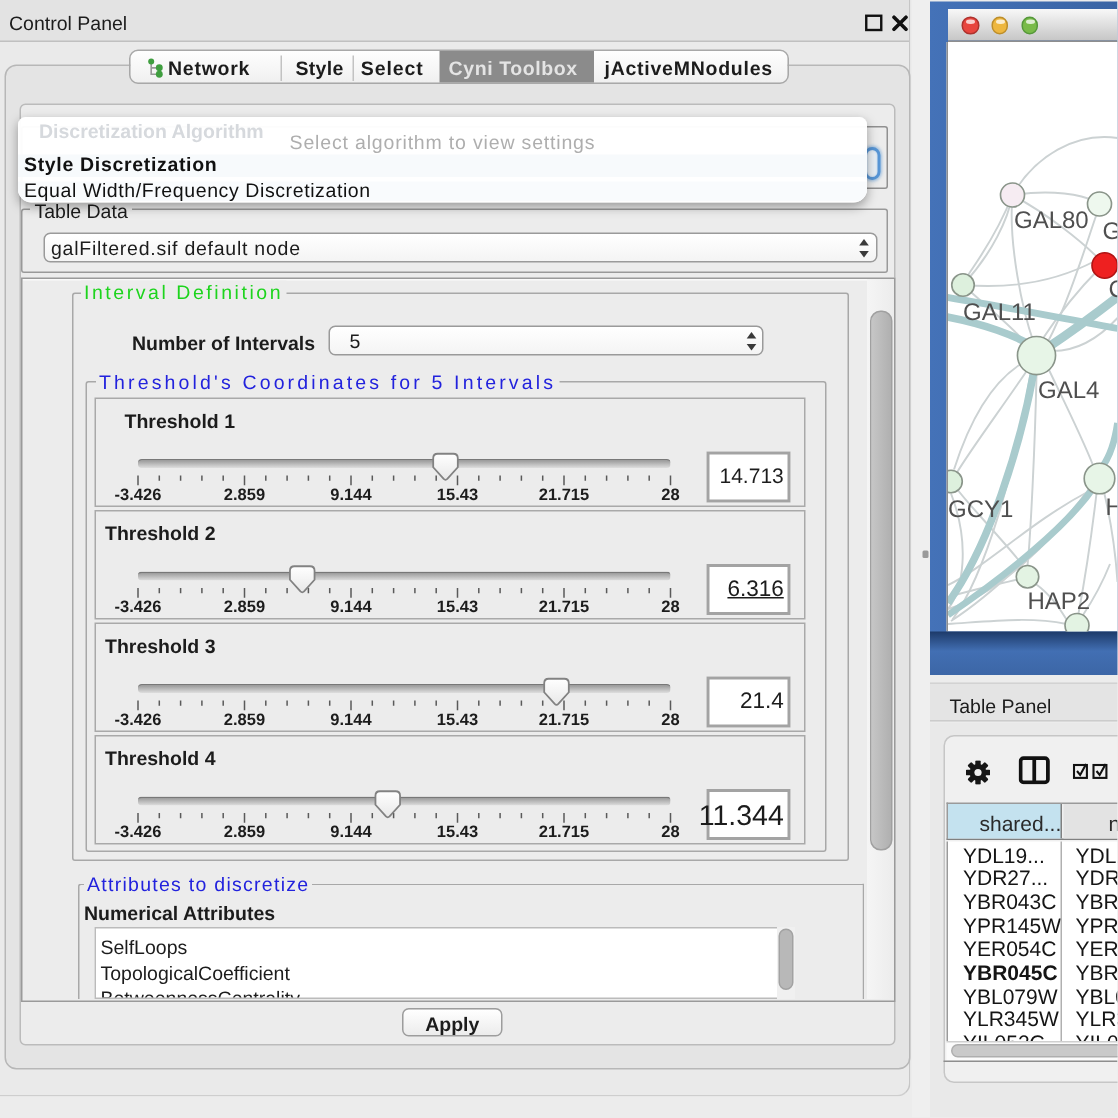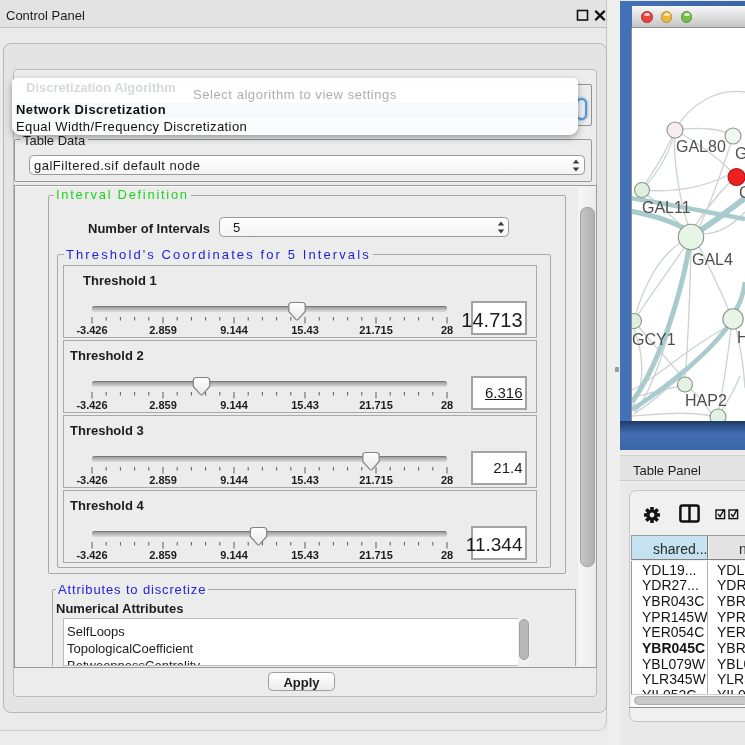--- a/index.html
+++ b/index.html
@@ -19,20 +19,36 @@
     <svg class="abs" style="left:576px; top:9px;" width="14" height="13" viewBox="0 0 14 13">
       <rect x="1.5" y="1.5" width="10" height="9.5" fill="none" stroke="#111" stroke-width="1.6"></rect>
     </svg>
     <svg class="abs" style="left:593.5px; top:10px;" width="12" height="11" viewBox="0 0 12 11">
       <path d="M2,1.5 L10,9.5 M10,1.5 L2,9.5" stroke="#111" stroke-width="2.4" stroke-linecap="round"></path>
     </svg>
   </div>
 
   <div class="abs" style="left:3px; top:43px; width:604px; height:670px; border:1px solid #b7b7b7; border-radius:8px; background:#e4e4e4;"></div>
 
+  <div class="abs" style="left:86px; top:33px; width:440px; height:23px; background:linear-gradient(#fefefe,#f0f0f0); border:1px solid #a8a8a8; border-radius:6px; overflow:hidden;">
+    <div class="abs" style="left:100px; top:3px; width:1px; height:17px; background:#c2c2c2;"></div>
+    <div class="abs" style="left:148px; top:3px; width:1px; height:17px; background:#c2c2c2;"></div>
+    <div class="abs" style="left:206px; top:0; width:103px; height:23px; background:#8b8b8b;"></div>
+    <svg class="abs" style="left:11px; top:4px;" width="11" height="15" viewBox="0 0 11 15">
+      <path d="M2.8,4 V12 M2.8,7.2 H7.8 M2.8,11.5 H7.8" stroke="#9a9a9a" stroke-width="1.1" fill="none"></path>
+      <circle cx="2.8" cy="3" r="2" fill="#3f9e3f"></circle>
+        <circle cx="8.2" cy="7.2" r="2.3" fill="#3f9e3f"></circle>
+        <circle cx="8.2" cy="11.5" r="2.3" fill="#3f9e3f"></circle>
+    </svg>
+    <div class="abs t13 b" style="left:25px; top:4px; letter-spacing:0.5px;">Network</div>
+    <div class="abs t13 b" style="left:110px; top:4px; letter-spacing:0.2px;">Style</div>
+    <div class="abs t13 b" style="left:153.5px; top:4px; letter-spacing:0.6px;">Select</div>
+    <div class="abs t13 b" style="left:212px; top:4px; color:#e4e4e4; letter-spacing:0.4px;">Cyni Toolbox</div>
+    <div class="abs t13 b" style="left:316px; top:4px; letter-spacing:0.5px;">jActiveMNodules</div>
+  </div>
 
   <div class="abs" style="left:13px; top:69px; width:584px; height:628px; border:1px solid #bbbbbb; border-radius:4px; background:#ececec;"></div>
 
   <div class="abs" style="left:14px; top:84px; width:578px; height:42px; border:1px solid #909090; border-radius:2px;"></div>
   <div class="abs" style="left:576px; top:97.5px; width:11px; height:22px; border:2px solid #5795d5; border-radius:5.5px; background:#e9eff5; box-shadow:0 0 2px 1px rgba(100,156,212,0.55), inset 0 0 1.5px #a5c6e6;"></div>
 
   <div class="abs" style="left:14px; top:139px; width:578px; height:43px; border:1px solid #999; border-radius:2px;"></div>
   <div class="abs t13" style="left:20px; top:133px; background:#ececec; padding:0 3px;">Table Data</div>
   <div class="abs" style="left:29px; top:154.5px; width:556px; height:20px; background:linear-gradient(#ffffff,#f4f4f4); border:1px solid #9a9a9a; border-radius:4.5px;">
     <div class="abs t13" style="left:4px; top:2px; letter-spacing:0.5px;">galFiltered.sif default node</div>
@@ -101,21 +117,21 @@
             </linearGradient>
           </defs>
         </svg>
         <div class="abs b" style="left:-2px; top:58px; width:60px; text-align:center; font-size:11px; color:#1c1c1c;">-3.426</div>
         <div class="abs b" style="left:69px; top:58px; width:60px; text-align:center; font-size:11px; color:#1c1c1c;">2.859</div>
         <div class="abs b" style="left:140px; top:58px; width:60px; text-align:center; font-size:11px; color:#1c1c1c;">9.144</div>
         <div class="abs b" style="left:211px; top:58px; width:60px; text-align:center; font-size:11px; color:#1c1c1c;">15.43</div>
         <div class="abs b" style="left:282px; top:58px; width:60px; text-align:center; font-size:11px; color:#1c1c1c;">21.715</div>
         <div class="abs b" style="left:353px; top:58px; width:60px; text-align:center; font-size:11px; color:#1c1c1c;">28</div>
         <div class="abs" style="left:407px; top:35px; width:56px; height:34px; background:#fff; border:2px solid #a3a3a3;">
-          <div style="position:absolute; right:2.5px; top:6px; font-size:20px; color:#1c1c1c;">14.713</div>
+          <div style="position:absolute; right:2.5px; top:6px; font-size:14px; color:#1c1c1c;">14.713</div>
         </div>
       </div>
       <div class="abs" style="left:63px; top:340px; width:474px; height:73px; border:1px solid #a9a9a9;">
         <div class="abs t13 b" style="left:6px; top:7px;">Threshold 2</div>
         <div class="abs" style="left:28px; top:40px; width:355px; height:5.5px; background:linear-gradient(#9c9c9c,#dedede); border-radius:2.5px; border-top:1px solid #787878;"></div>
         <svg class="abs" style="left:0;top:0;" width="474" height="73" viewBox="0 0 474 73">
           <line x1="28" y1="51" x2="28" y2="57.5" stroke="#5a5a5a" stroke-width="1"></line>
           <line x1="42.2" y1="51" x2="42.2" y2="54.5" stroke="#5a5a5a" stroke-width="1"></line>
           <line x1="56.4" y1="51" x2="56.4" y2="54.5" stroke="#5a5a5a" stroke-width="1"></line>
           <line x1="70.6" y1="51" x2="70.6" y2="54.5" stroke="#5a5a5a" stroke-width="1"></line>
@@ -405,14 +421,14 @@
 <div class="abs" style="left:631px; top:694px; width:114px; height:13px; background:#fbfbfb; border-top:1px solid #cfcfcf;"></div>
 <div class="abs" style="left:634px; top:696px; width:115px; height:9px; background:#c9c9c9; border:1px solid #aeaeae; border-radius:4.5px;"></div>
 <div class="abs" style="left:629px; top:707px; width:116px; height:1px; background:#8e8e8e;"></div>
 
 <div class="abs" style="left:12px; top:78px; width:566px; height:57px; background:rgba(255,255,255,0.97); border-radius:5px 5px 9px 9px; box-shadow:0 3px 7px rgba(0,0,0,0.35); overflow:hidden;">
   <div class="abs" style="left:0; top:25px; width:566px; height:15px; background:#f7fafc;"></div>
   <div class="abs" style="left:0; top:43px; width:566px; height:13px; background:#f9fbfd;"></div>
 </div>
 <div class="abs t13 b" style="left:26px; top:80px; color:#d6d9dd;">Discretization Algorithm</div>
 <div class="abs t13" style="left:12px; top:87px; width:566px; text-align:center; color:#aeaeae; letter-spacing:0.55px;">Select algorithm to view settings</div>
-<div class="abs t13 b" style="left:16px; top:102px; color:#111; letter-spacing:0.45px;">Network Discretization</div>
+<div class="abs t13 b" style="left:16px; top:102px; color:#111; letter-spacing:0.45px;">Style Discretization</div>
 <div class="abs t13" style="left:16px; top:119px; color:#111; letter-spacing:0.4px;">Equal Width/Frequency Discretization</div>
 
 </body></html>

